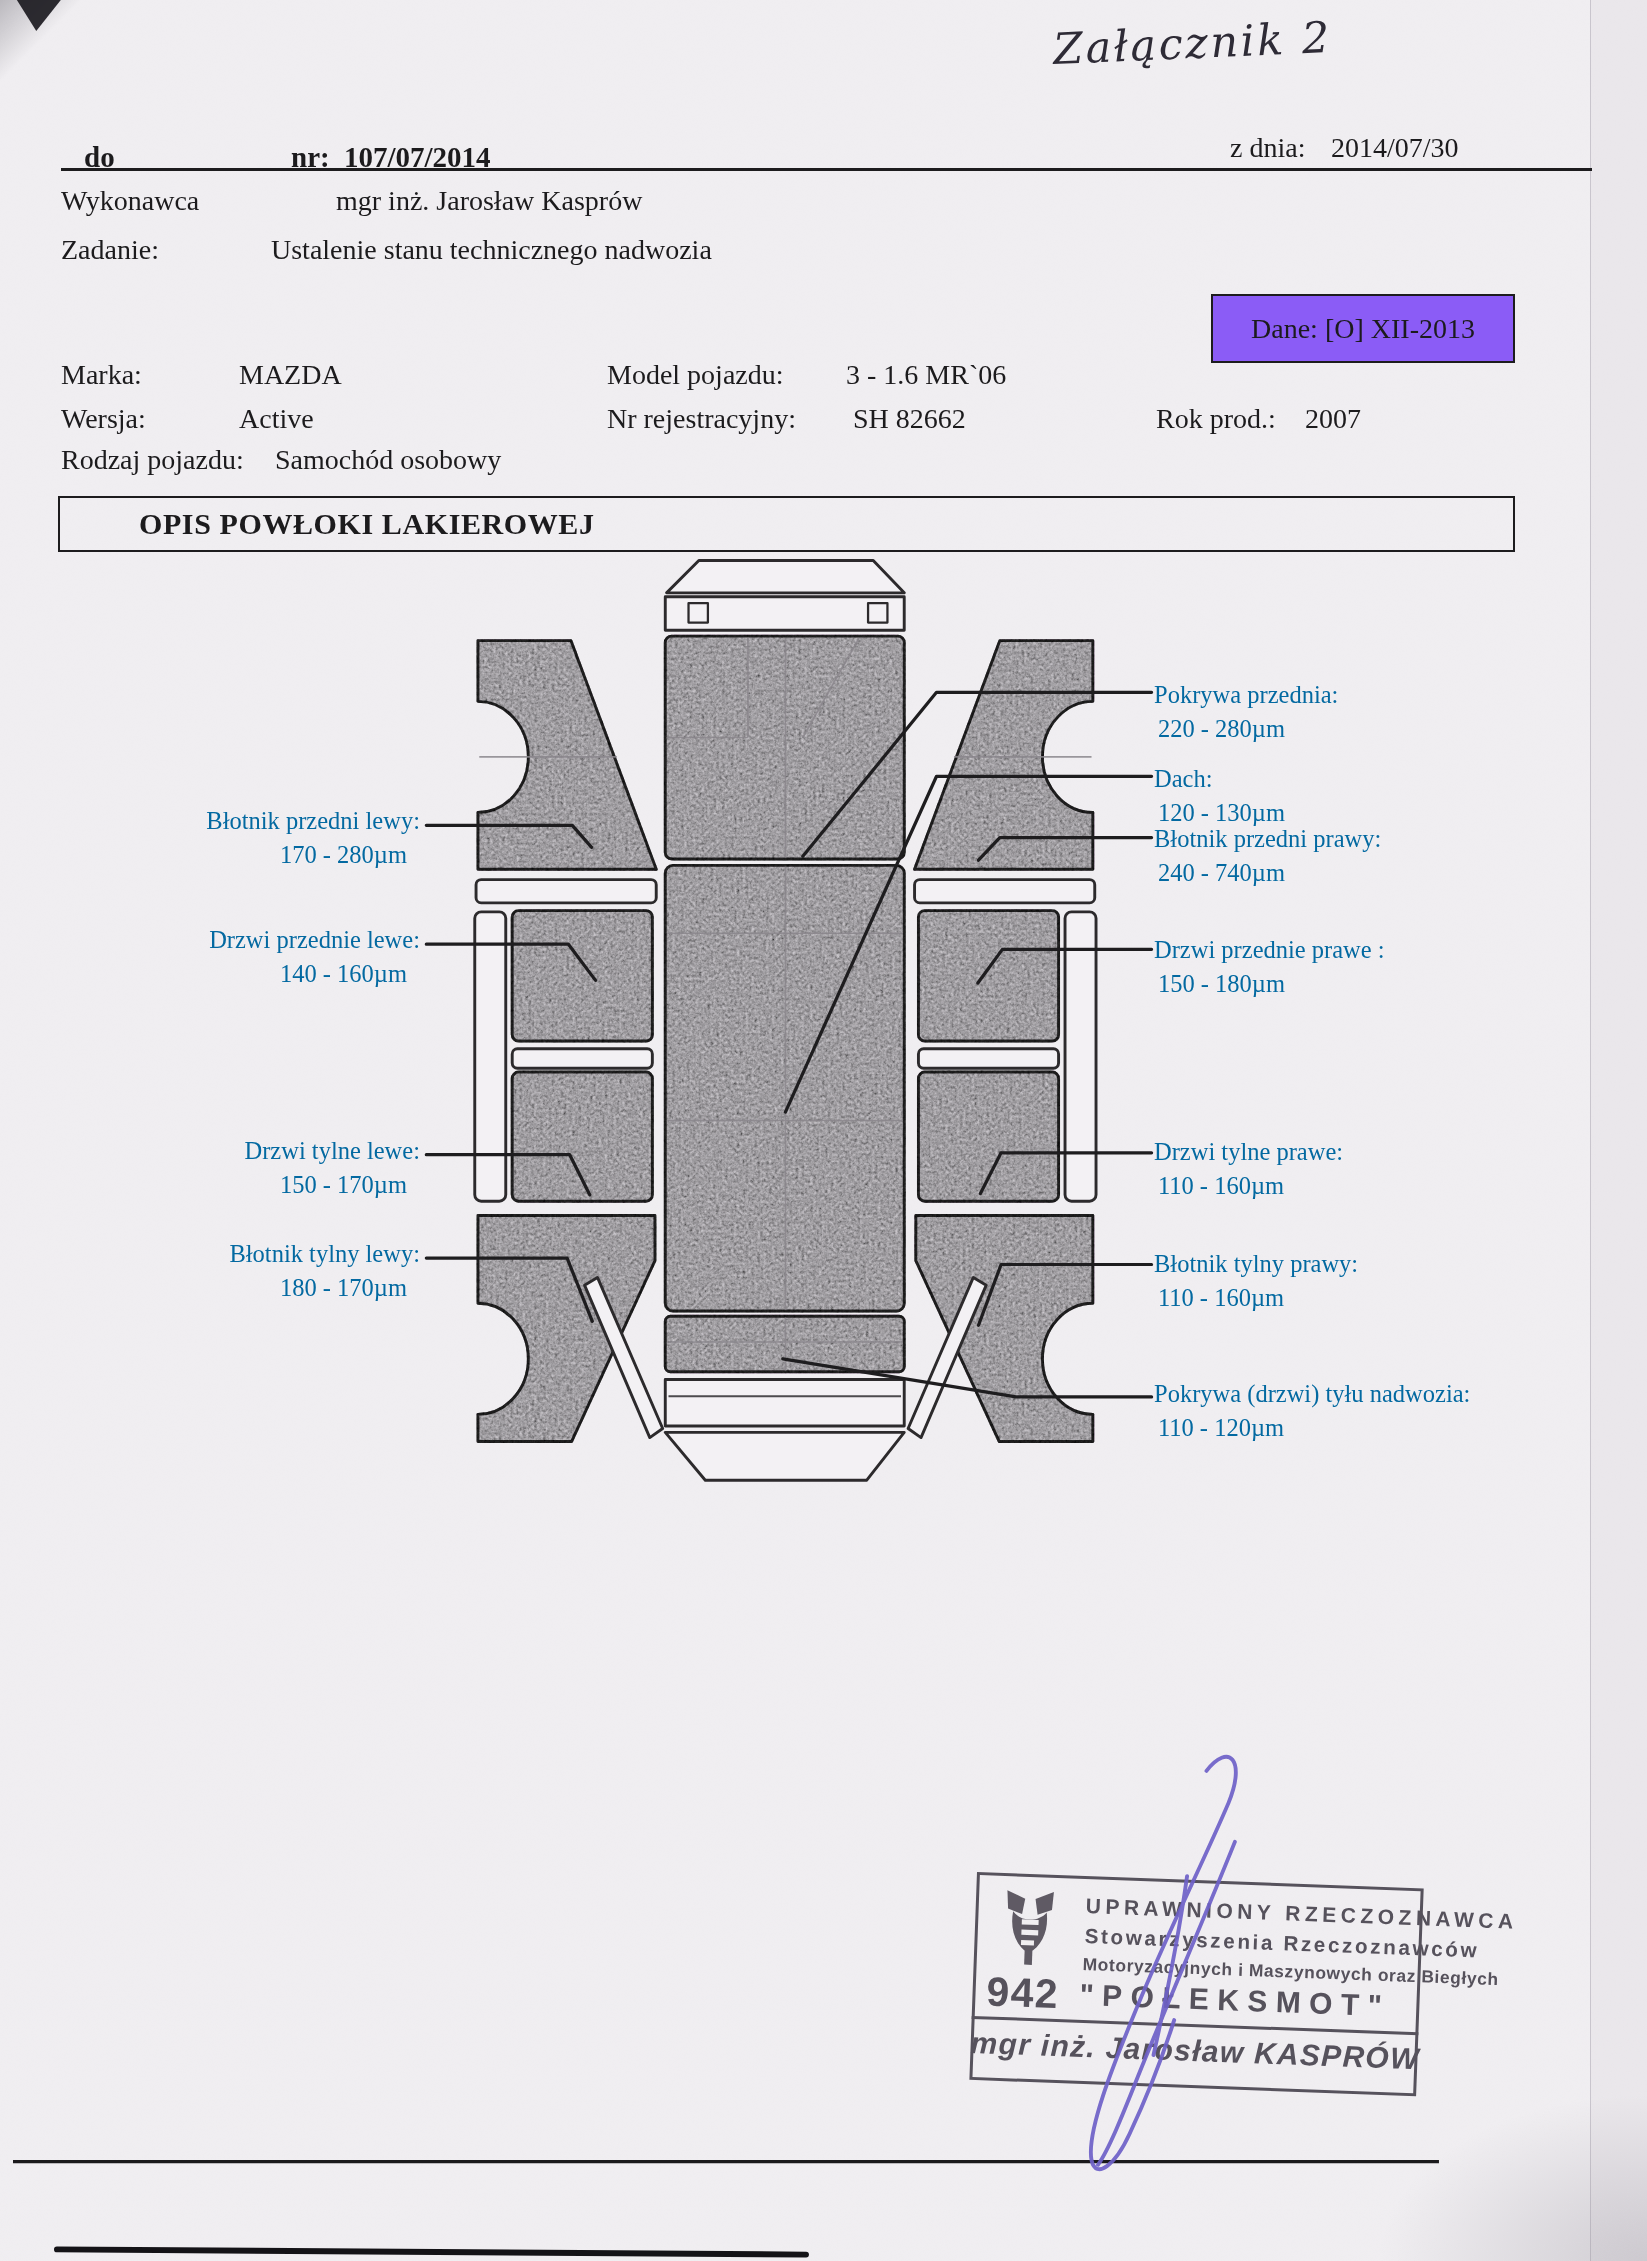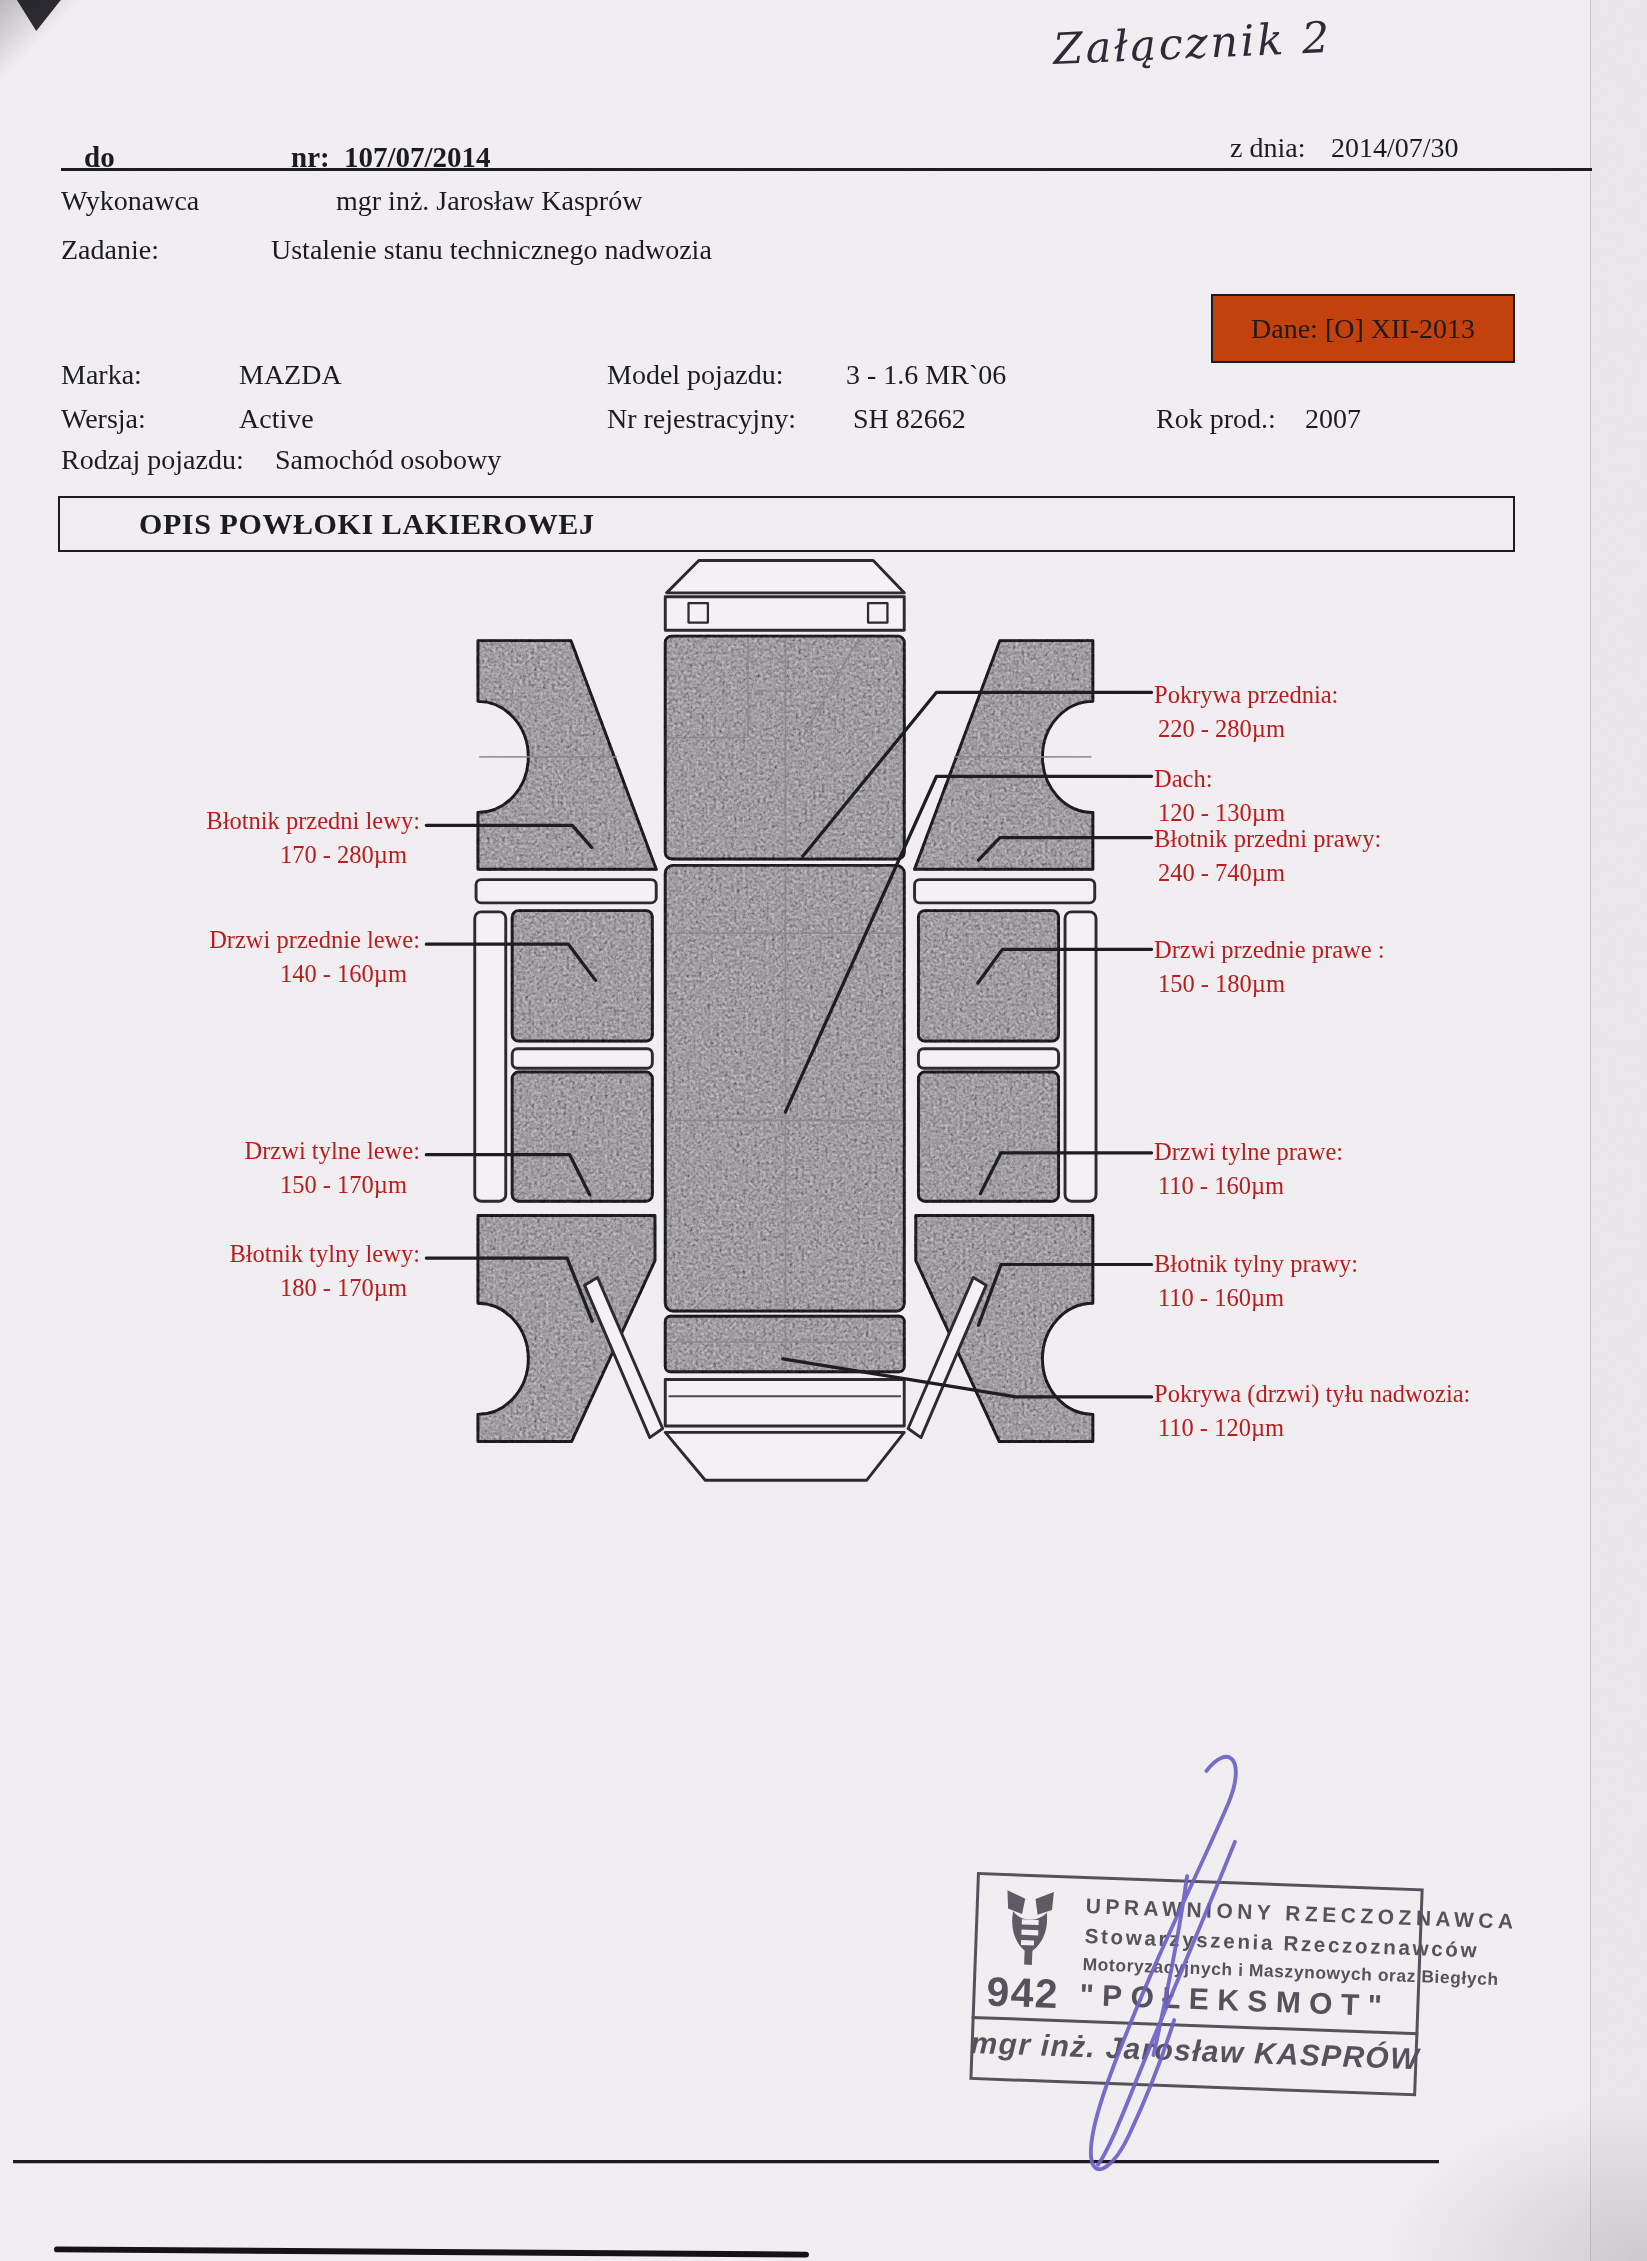--- a/index.html
+++ b/index.html
@@ -20,27 +20,27 @@
   .doc-title{font-size:37px;font-weight:bold;letter-spacing:0.6px;white-space:nowrap;}
   .h-bold{font-size:29px;font-weight:bold;white-space:nowrap;margin-top:12px;}
   .h-reg{font-size:28px;white-space:nowrap;}
   .rule{background:#1d1c1e;}
   .bar{
     border:2.6px solid #1d1c1e;background:transparent;
     display:flex;align-items:center;
   }
   .bar .bar-text{font-size:30px;font-weight:bold;letter-spacing:0.6px;padding-left:79px;white-space:nowrap;}
   .danebox{
-    border:2.6px solid #1d1c1e;background:#c2410c;
+    border:2.6px solid #1d1c1e;background:#8b5cf6;
     display:flex;align-items:center;justify-content:center;
     font-size:28px;white-space:nowrap;
   }
   
   .lab{
-    font-size:24.5px;line-height:34px;color:#b91c1c;white-space:nowrap;
+    font-size:24.5px;line-height:34px;color:#0369a1;white-space:nowrap;
   }
   .lab.left{text-align:right;}
   .lab .val{display:block;}
   .lab.left .val{padding-right:13px;}
   .lab.right .val{padding-left:3.9px;}
   
   #stamp{
     left:977px;top:1872px;width:447px;height:208px;
     transform:rotate(2.1deg);transform-origin:left top;
     color:#4a4550;opacity:.92;

